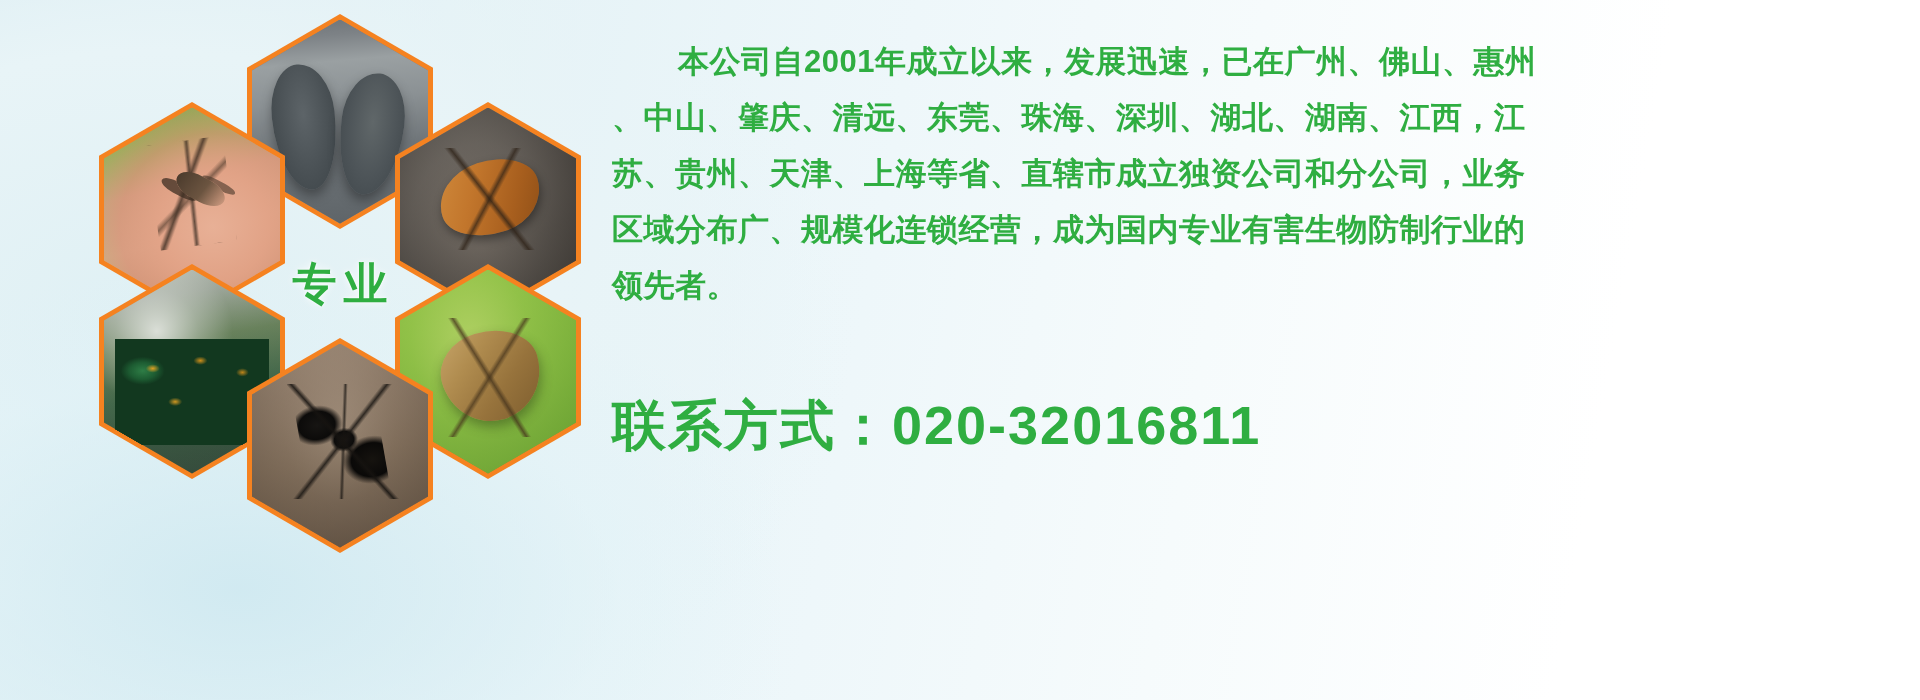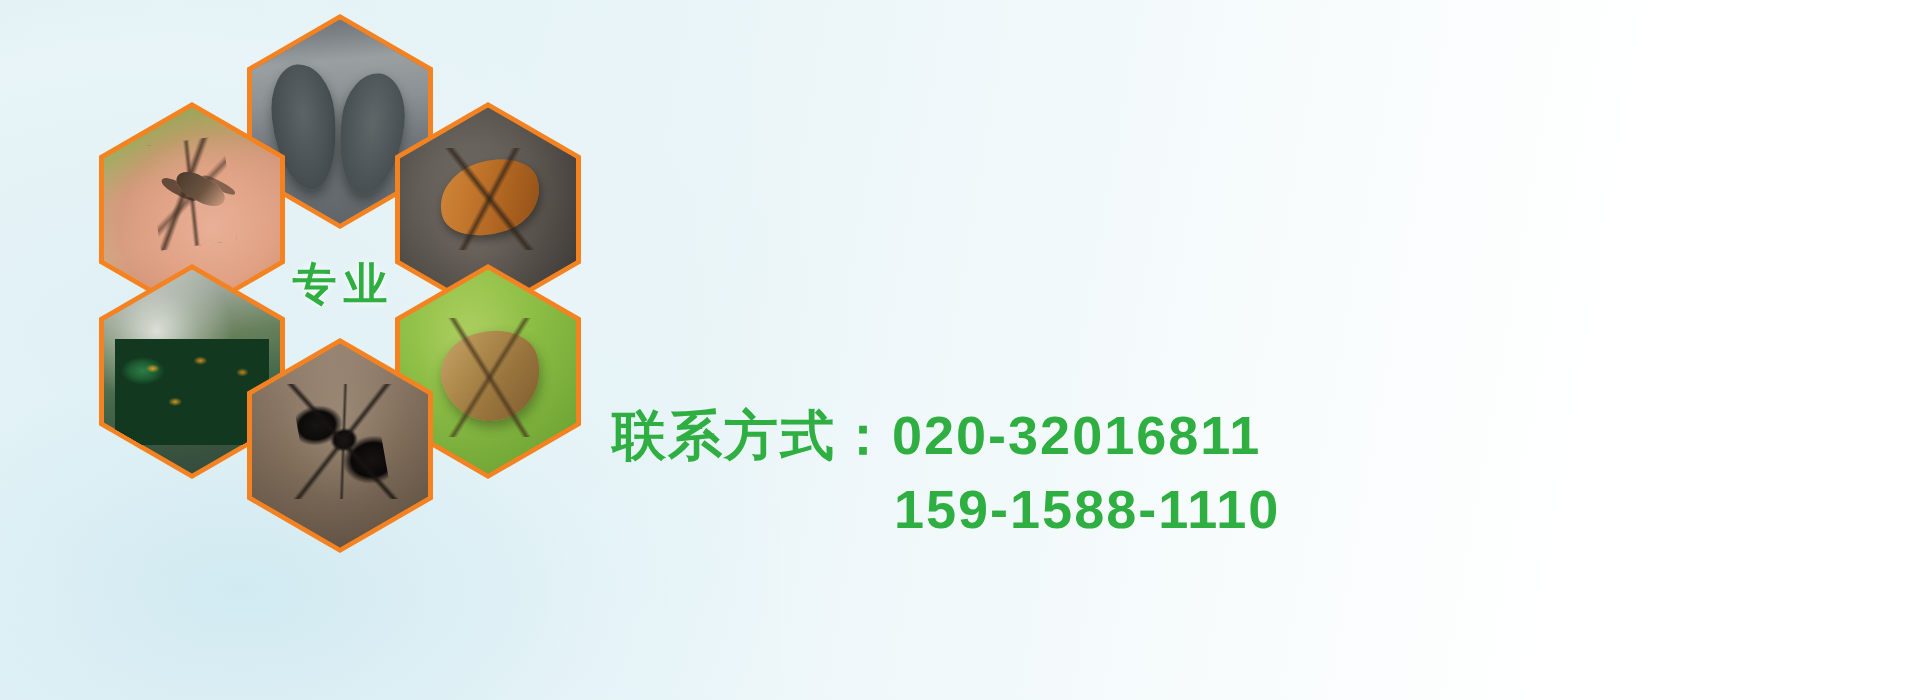--- a/index.html
+++ b/index.html
@@ -175,21 +175,21 @@
 
   
   .body-copy{
     position:absolute;left:612px;top:34px;width:1300px;
     color:#2fae41;font-weight:bold;font-size:31px;line-height:56px;
     letter-spacing:.5px;
   }
   .body-copy p{margin:0;}
   .body-copy .indent{display:inline-block;width:66px;}
 
-  .contact{position:absolute;left:612px;top:398px;width:1300px;}
+  .contact{position:absolute;left:612px;top:388px;width:1300px;}
   .contact .line{
     color:#2fae41;font-weight:bold;font-size:54px;line-height:74px;
     letter-spacing:2px;white-space:nowrap;
   }
   .contact .line.l2{padding-left:282px;}
 </style>
 </head>
 <body>
 
 <div id="stage">
@@ -230,19 +230,25 @@
       <div class="inner">
         <div class="art ant"></div>
       </div>
     </div>
 
     <div class="combtext">
       <span>专业</span>
     </div>
   </div>
 
+  <div class="body-copy">
+    <p><span class="indent"></span><span>本公司自2001年成立以来，发展迅速，已在广州、佛山、惠州</span></p>
+    <p>、中山、肇庆、清远、东莞、珠海、深圳、湖北、湖南、江西，江</p>
+    <p>苏、贵州、天津、上海等省、直辖市成立独资公司和分公司，业务</p>
+    <p>区域分布广、规模化连锁经营，成为国内专业有害生物防制行业的</p>
+    <p>领先者。</p>
+  </div>
 
   <div class="contact">
     <div class="line l1"><span>联系方式：</span><span>020-32016811</span></div>
-    <div class="line l2">159-1588-1110</div>
   </div>
 
 </div>
 
 </body></html>

